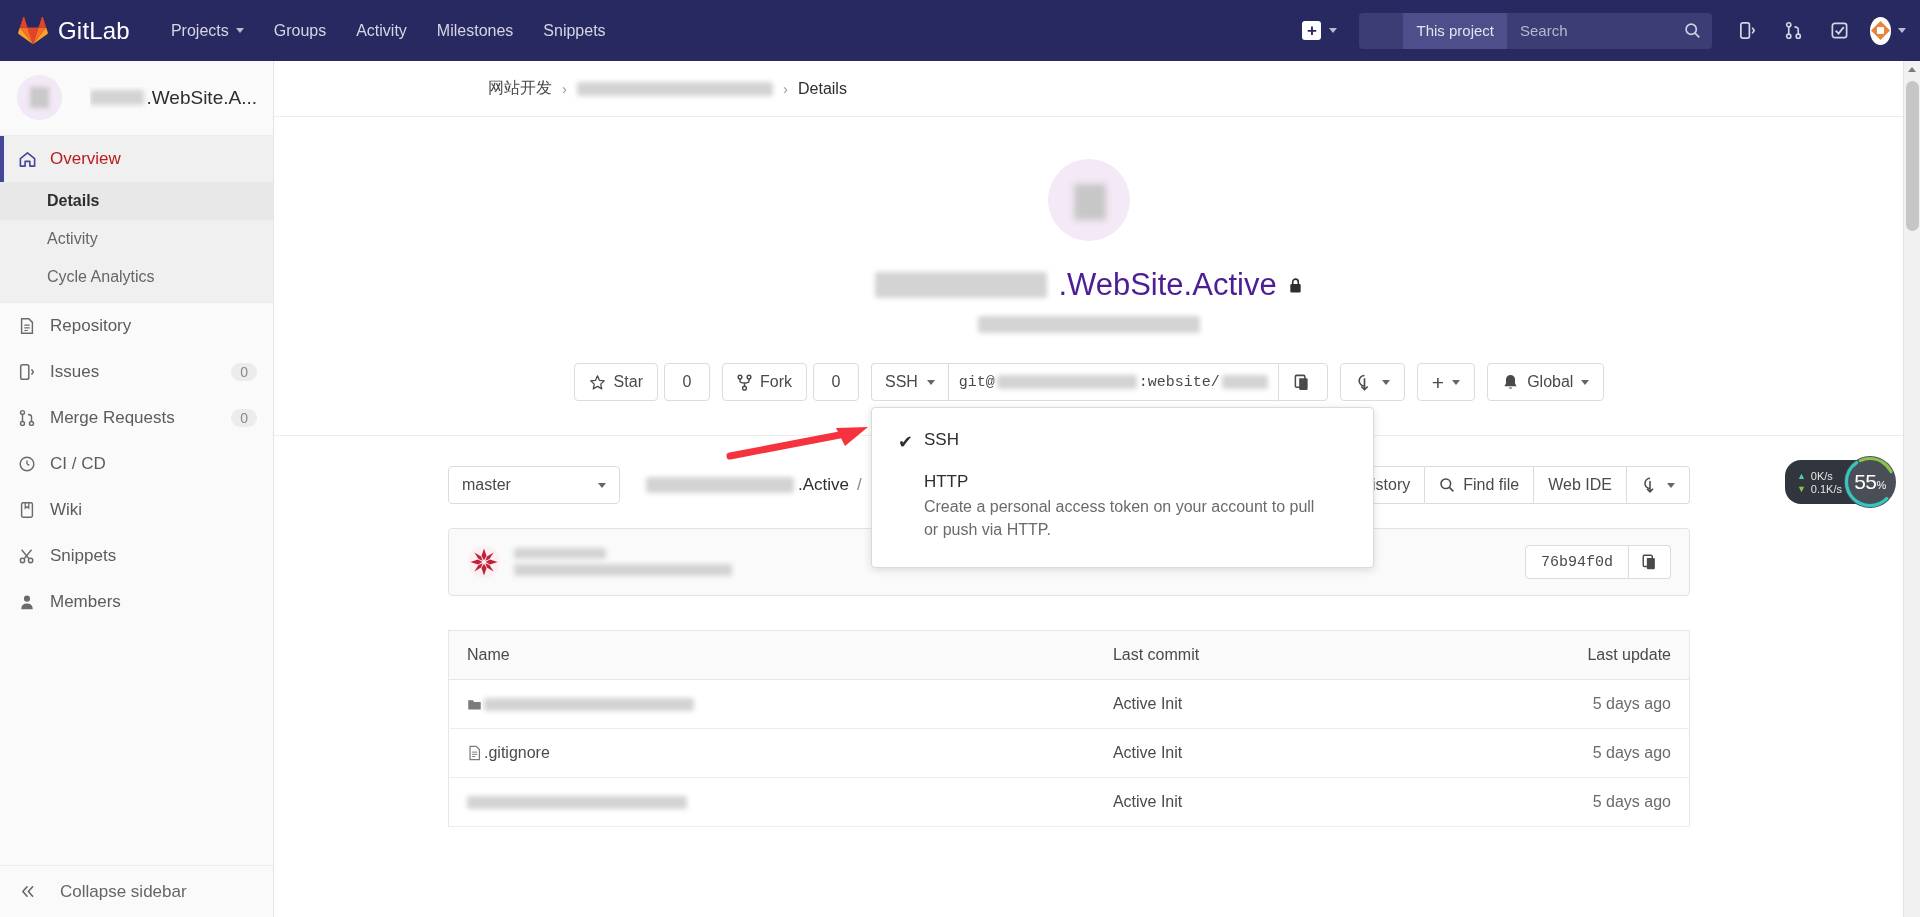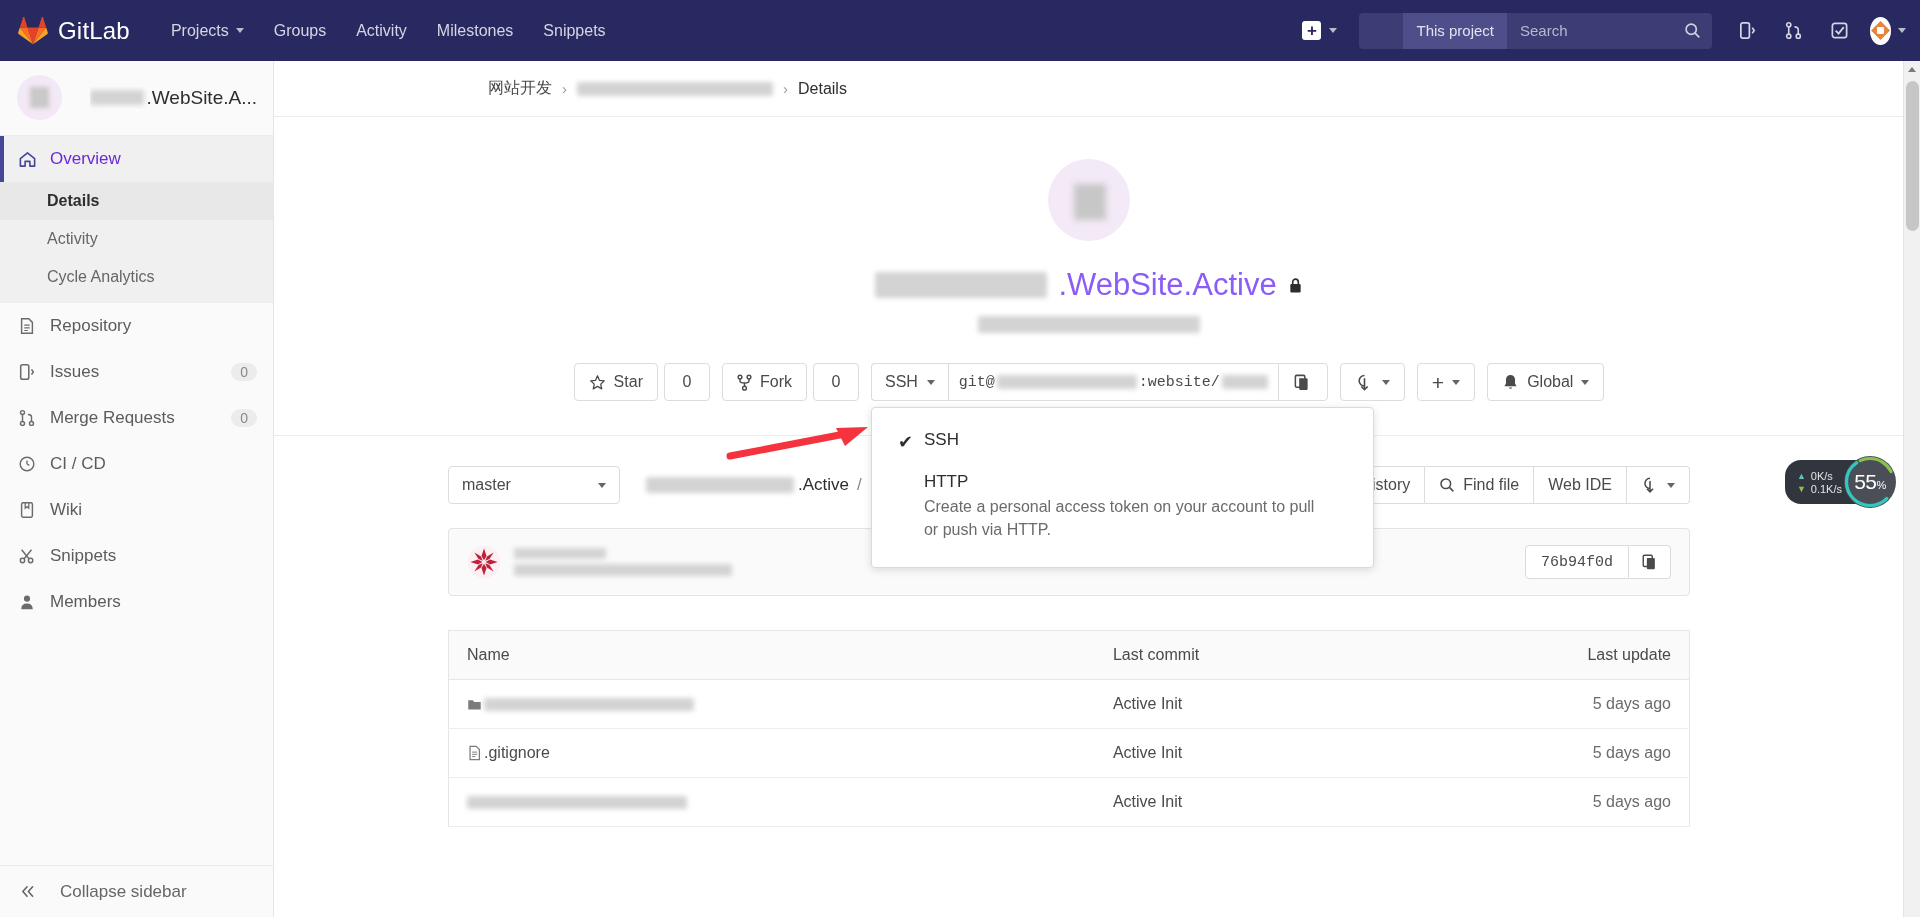--- a/index.html
+++ b/index.html
@@ -118,21 +118,21 @@
   }
   .sb-nav { padding-top: 0; }
   .sb-group { border-bottom: 1px solid #ececec; }
   .sb-item {
     display:flex; align-items:center; gap: 13px;
     padding: 13px 16px 13px 17px;
     font-size: 17px; color:#5c5c5c; cursor:pointer;
     position:relative;
   }
   .sb-item .sb-ico { width:20px; display:flex; justify-content:center; color:#6b6b6b; }
-  .sb-item.active-section { background:#f0f0f0; color:#6d28d9; }
+  .sb-item.active-section { background:#f0f0f0; color:#b91c1c; }
   .sb-item.active-section .sb-ico { color:#2e2e2e; }
   .sb-item.active-section::before {
     content:''; position:absolute; left:0; top:0; bottom:0;
     width:4px; background:#464699;
   }
   .sb-sub { background:#f0f0f0; padding-bottom: 6px; }
   .sb-subitem {
     padding: 10px 16px 10px 47px;
     font-size: 16px; color:#666; cursor:pointer;
   }
@@ -170,21 +170,21 @@
   .hero-avatar {
     width: 82px;height:82px;border-radius:50%;
     background:#f4e9f6; margin: 0 auto 26px;
     position:relative; overflow:hidden;
   }
   .hero-avatar::after{
     content:''; position:absolute; left:26px; top:25px;
     width:32px;height:36px;background:#c7c7c7; filter: blur(3px);
   }
   .hero-title {
-    font-size: 31px; color:#8b5cf6;
+    font-size: 31px; color:#4c1d95;
     display:flex; align-items:center; justify-content:center; gap: 11px;
   }
   .lock-ico { display:inline-block; }
   .hero-sub { margin-top: 13px; display:flex; justify-content:center;}
 
   .action-row {
     margin-top: 30px; display:flex; align-items:center;
     justify-content:center; gap: 0; position:relative;
   }
   .btn {

